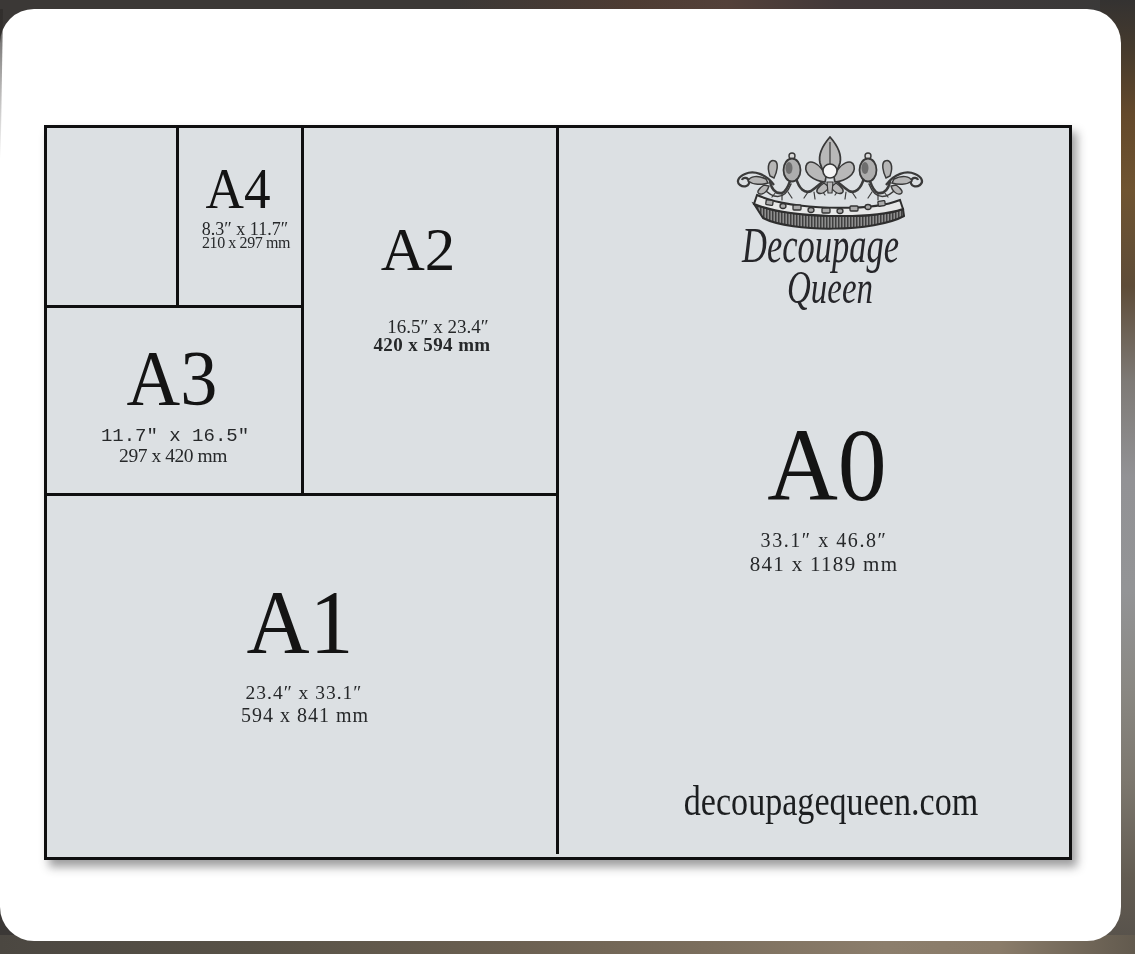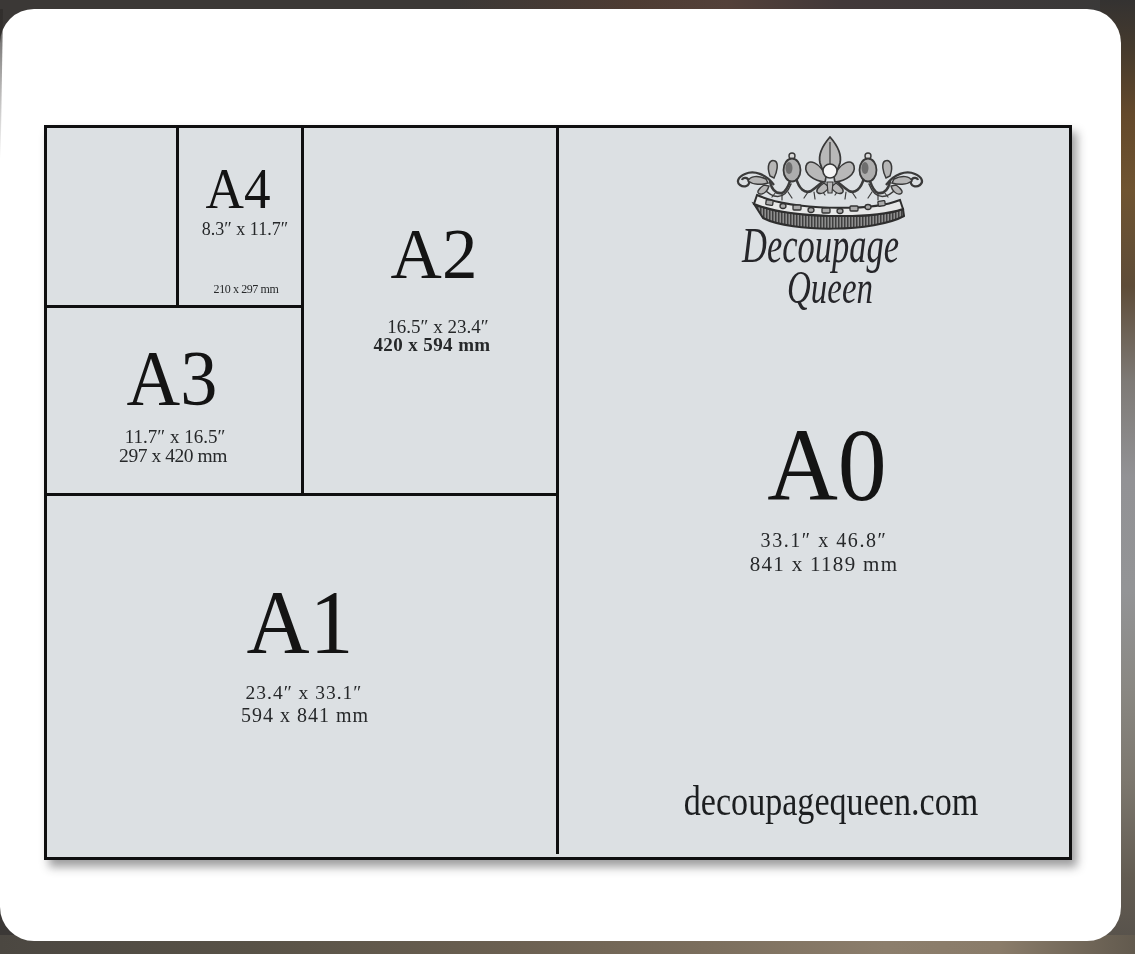--- a/index.html
+++ b/index.html
@@ -40,29 +40,29 @@
 <div class="abs" style="left:176px;top:128px;width:3px;height:179px;background:#0f0f10;"></div>
 
 <div class="abs" style="left:47px;top:305px;width:254px;height:3px;background:#0f0f10;"></div>
 
 <div class="abs" style="left:47px;top:493px;width:509px;height:3px;background:#0f0f10;"></div>
 
 <div class="lbl" style="left:238px;top:161px;font-size:56px;transform:translateX(-50%) scaleX(0.95);">A4</div>
 
 <div class="sub" style="left:245px;top:220px;font-size:18px;">8.3″ x 11.7″</div>
 
-<div class="sub" style="left:246px;top:235px;font-size:12px;letter-spacing:-0.4px;margin-top:48px;">210 x 297 mm</div>
+<div class="sub" style="left:246px;top:235px;font-size:16px;letter-spacing:-0.4px;">210 x 297 mm</div>
 
 <div class="lbl" style="left:172px;top:338px;font-size:79px;transform:translateX(-50%) scaleX(0.94);">A3</div>
 
-<div class="sub" style="left:175px;top:427px;font-size:19px;">11.7″ x 16.5″</div>
+<div class="sub" style="left:175px;top:427px;font-size:19px;font-family:Liberation Mono, monospace;">11.7″ x 16.5″</div>
 
 <div class="sub" style="left:173px;top:446px;font-size:19.5px;letter-spacing:-0.45px;">297 x 420 mm</div>
 
-<div class="lbl" style="left:434px;top:219px;font-size:71px;">A2</div>
+<div class="lbl" style="left:418px;top:219px;font-size:61px;">A2</div>
 
 <div class="sub" style="left:438px;top:317px;font-size:19px;">16.5″ x 23.4″</div>
 
 <div class="sub" style="left:432px;top:335px;font-size:19px;letter-spacing:0.4px;font-weight:bold;">420 x 594 mm</div>
 
 <div class="lbl" style="left:300px;top:577px;font-size:91px;transform:translateX(-50%) scaleX(0.96);">A1</div>
 
 <div class="sub" style="left:304px;top:683px;font-size:19.5px;letter-spacing:1px;text-align:center;">23.4″ x 33.1″</div>
 
 <div class="sub" style="left:305px;top:705px;font-size:20px;letter-spacing:1px;">594 x 841 mm</div>

